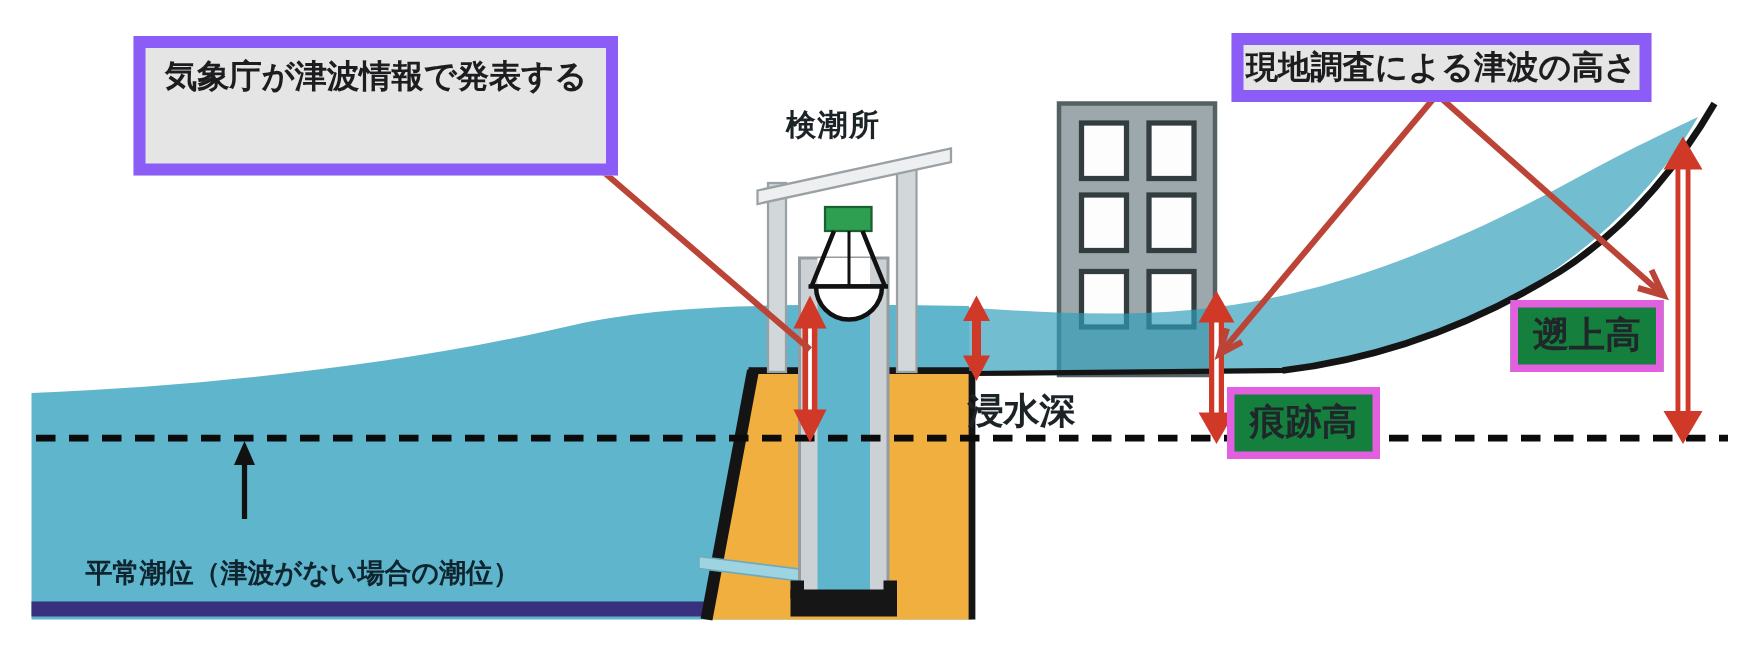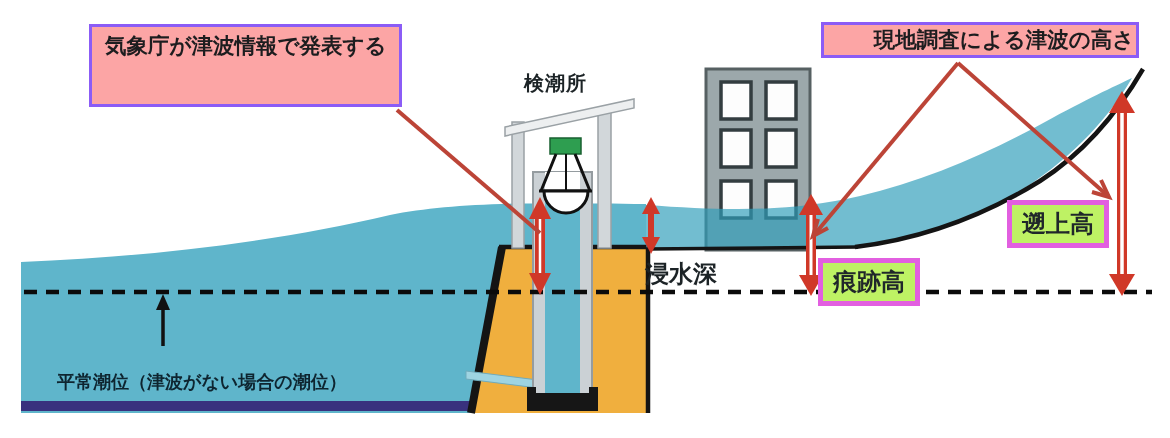--- a/index.html
+++ b/index.html
@@ -3,33 +3,33 @@
 <meta charset="utf-8">
 <style>
   html,body{margin:0;padding:0;background:#fff;}
   #stage{
     position:relative;width:1170px;height:438px;background:#ffffff;overflow:hidden;
     font-family:"Liberation Sans",sans-serif;
   }
   #diagram-svg{position:absolute;left:0;top:0;}
   .lbl{position:absolute;color:#1c2326;font-weight:700;white-space:nowrap;}
   .callout{
-    position:absolute;background:#fca5a5;border:3px solid #8b5cf6;color:#1d1d1f;
+    position:absolute;background:#e5e5e5;border:8px solid #8b5cf6;color:#1d1d1f;
     font-weight:700;box-sizing:content-box;
   }
   .callout.left{
     left:89px;top:24px;width:294px;height:73px;padding:4px 0 0 13px;
     font-size:21.5px;line-height:31px;
   }
   .callout.right{
     left:821px;top:22px;width:264px;height:30px;line-height:31px;
-    font-size:21.5px;text-align:center;padding-left:48px;
+    font-size:21.5px;text-align:center;
   }
   .pinkbox{
-    position:absolute;background:#bef264;border:5px solid #e25fe0;color:#20272a;
+    position:absolute;background:#15803d;border:5px solid #e25fe0;color:#20272a;
     font-weight:700;font-size:24px;padding:4px 10px;line-height:30px;white-space:nowrap;
   }
   #trace-box{left:818px;top:258px;}
   #runup-box{left:1007px;top:200px;}
   #station-label{left:524px;top:70px;font-size:20px;letter-spacing:1px;}
   #inundation-label{left:645px;top:258px;font-size:24px;}
   #normal-tide-label{left:57px;top:370px;font-size:18px;color:#0e2530;}
 </style>
 </head>
 <body>

